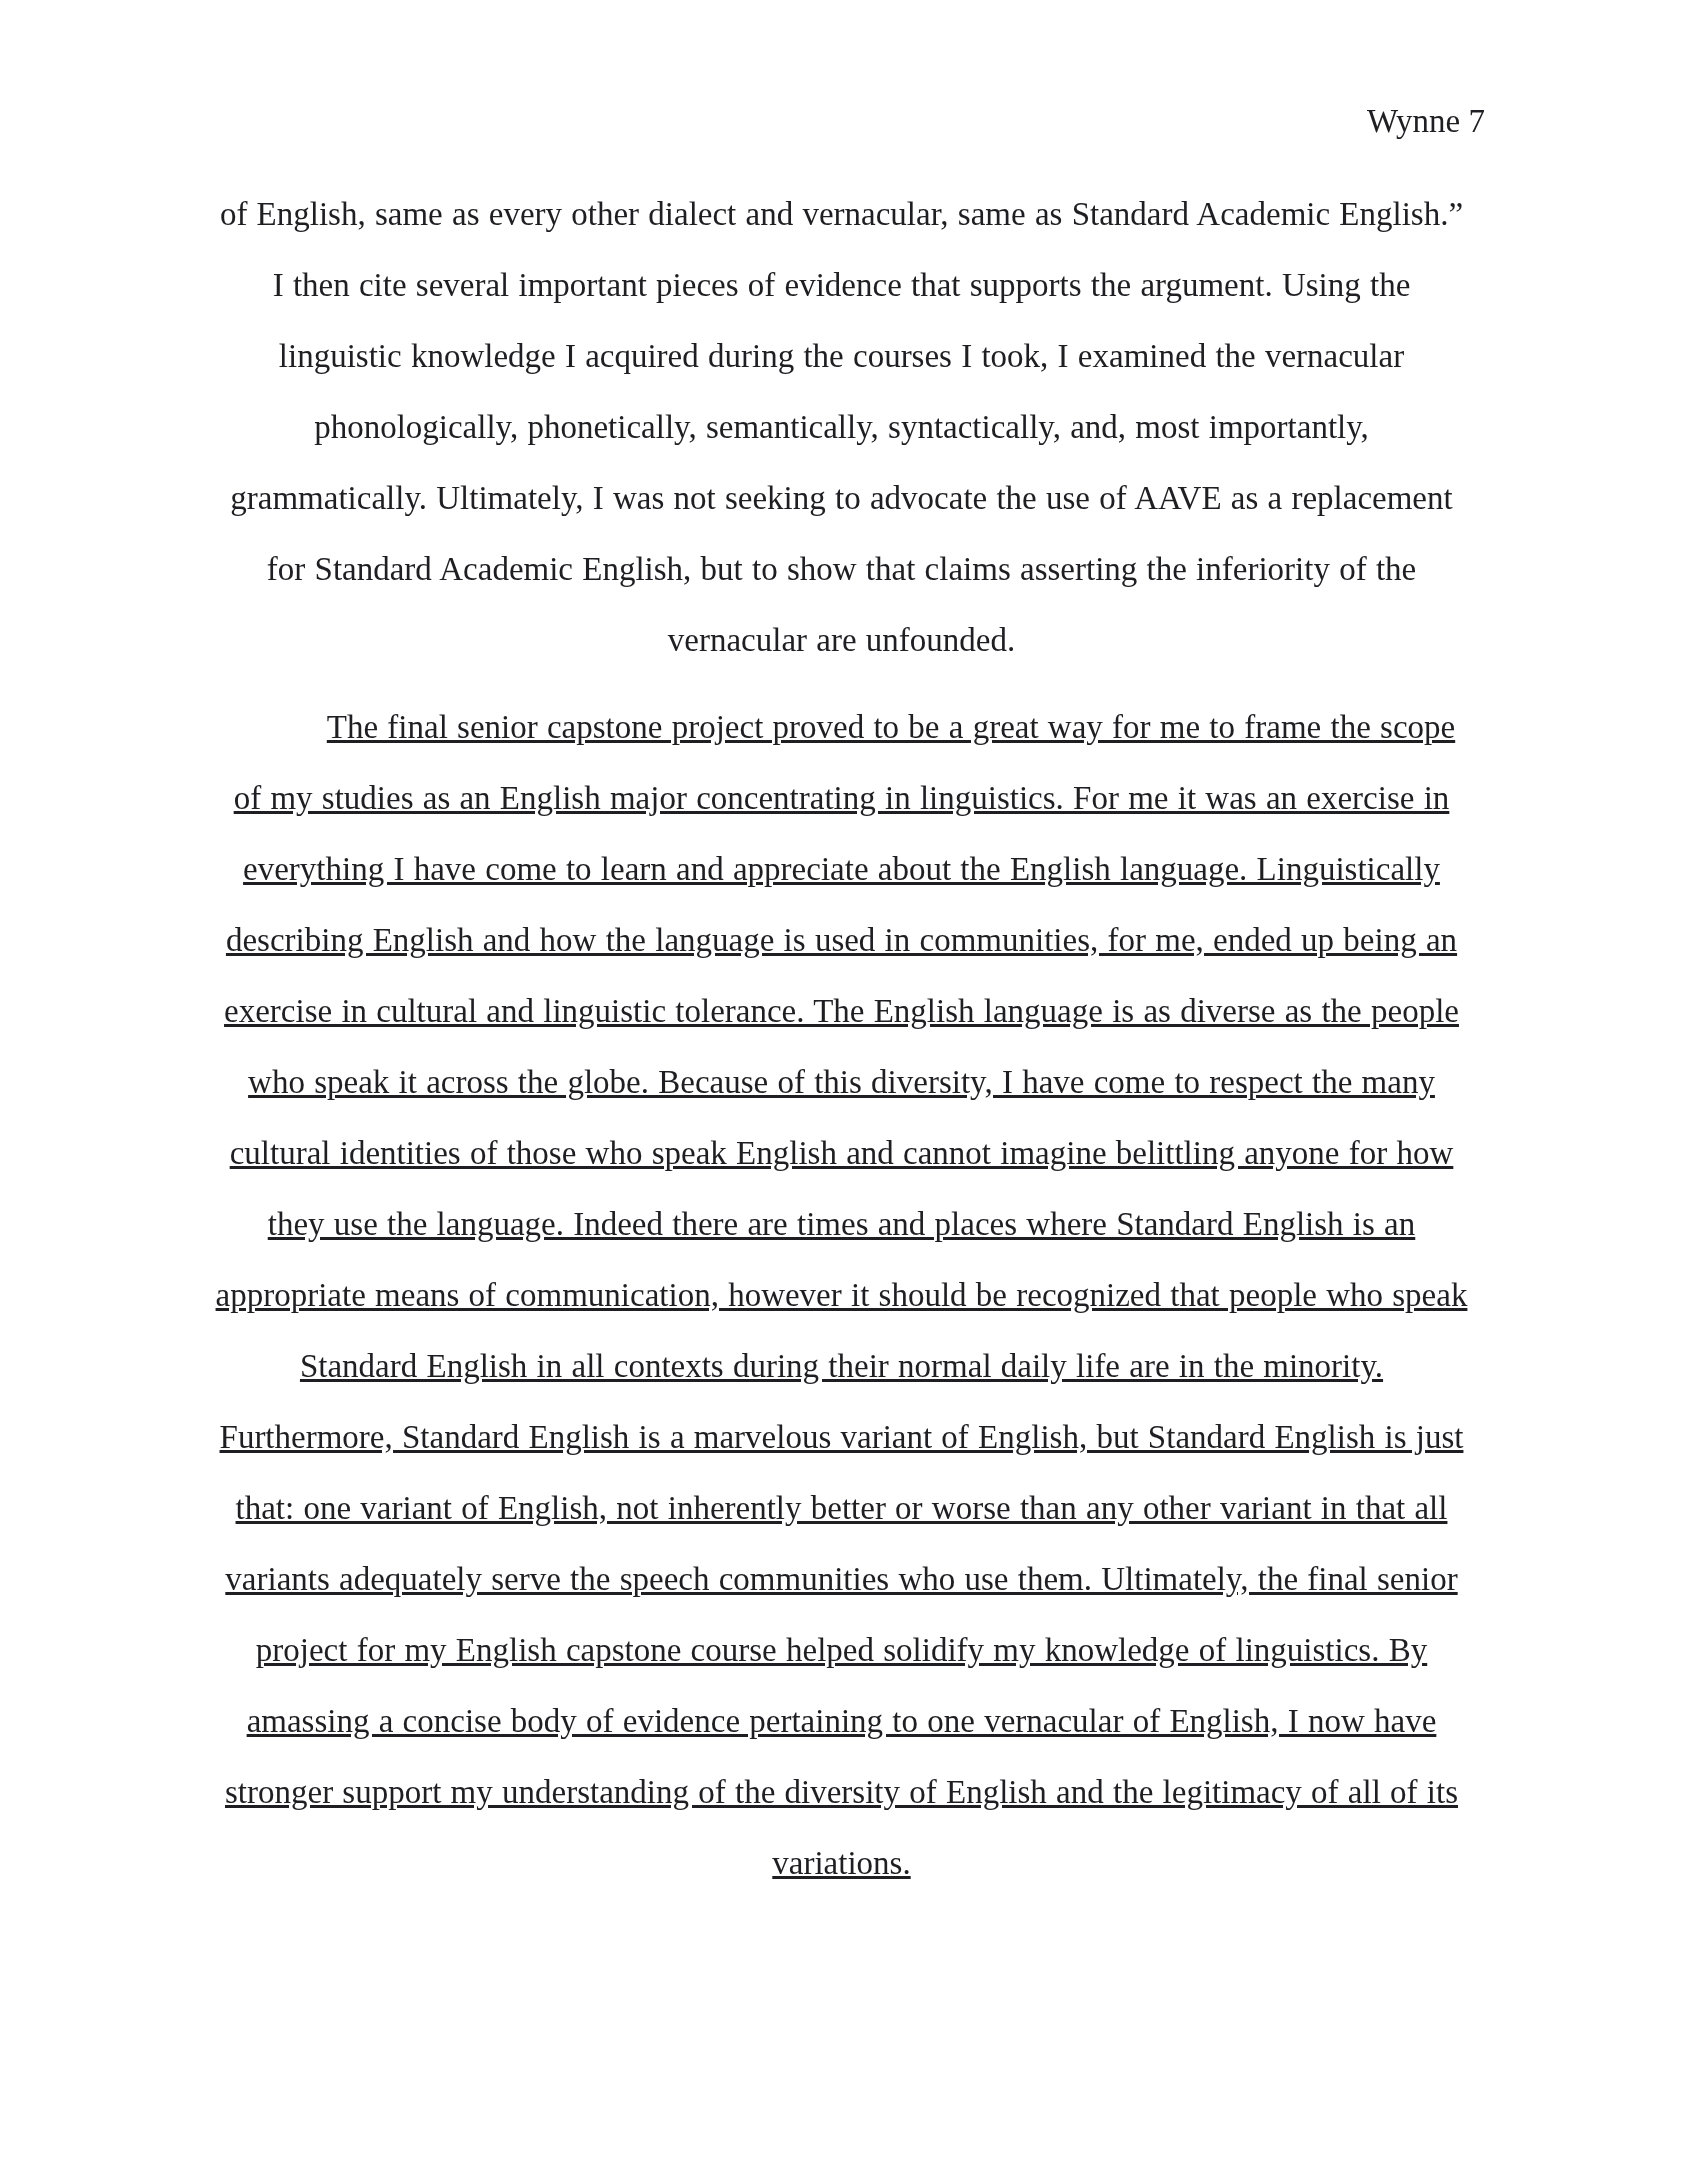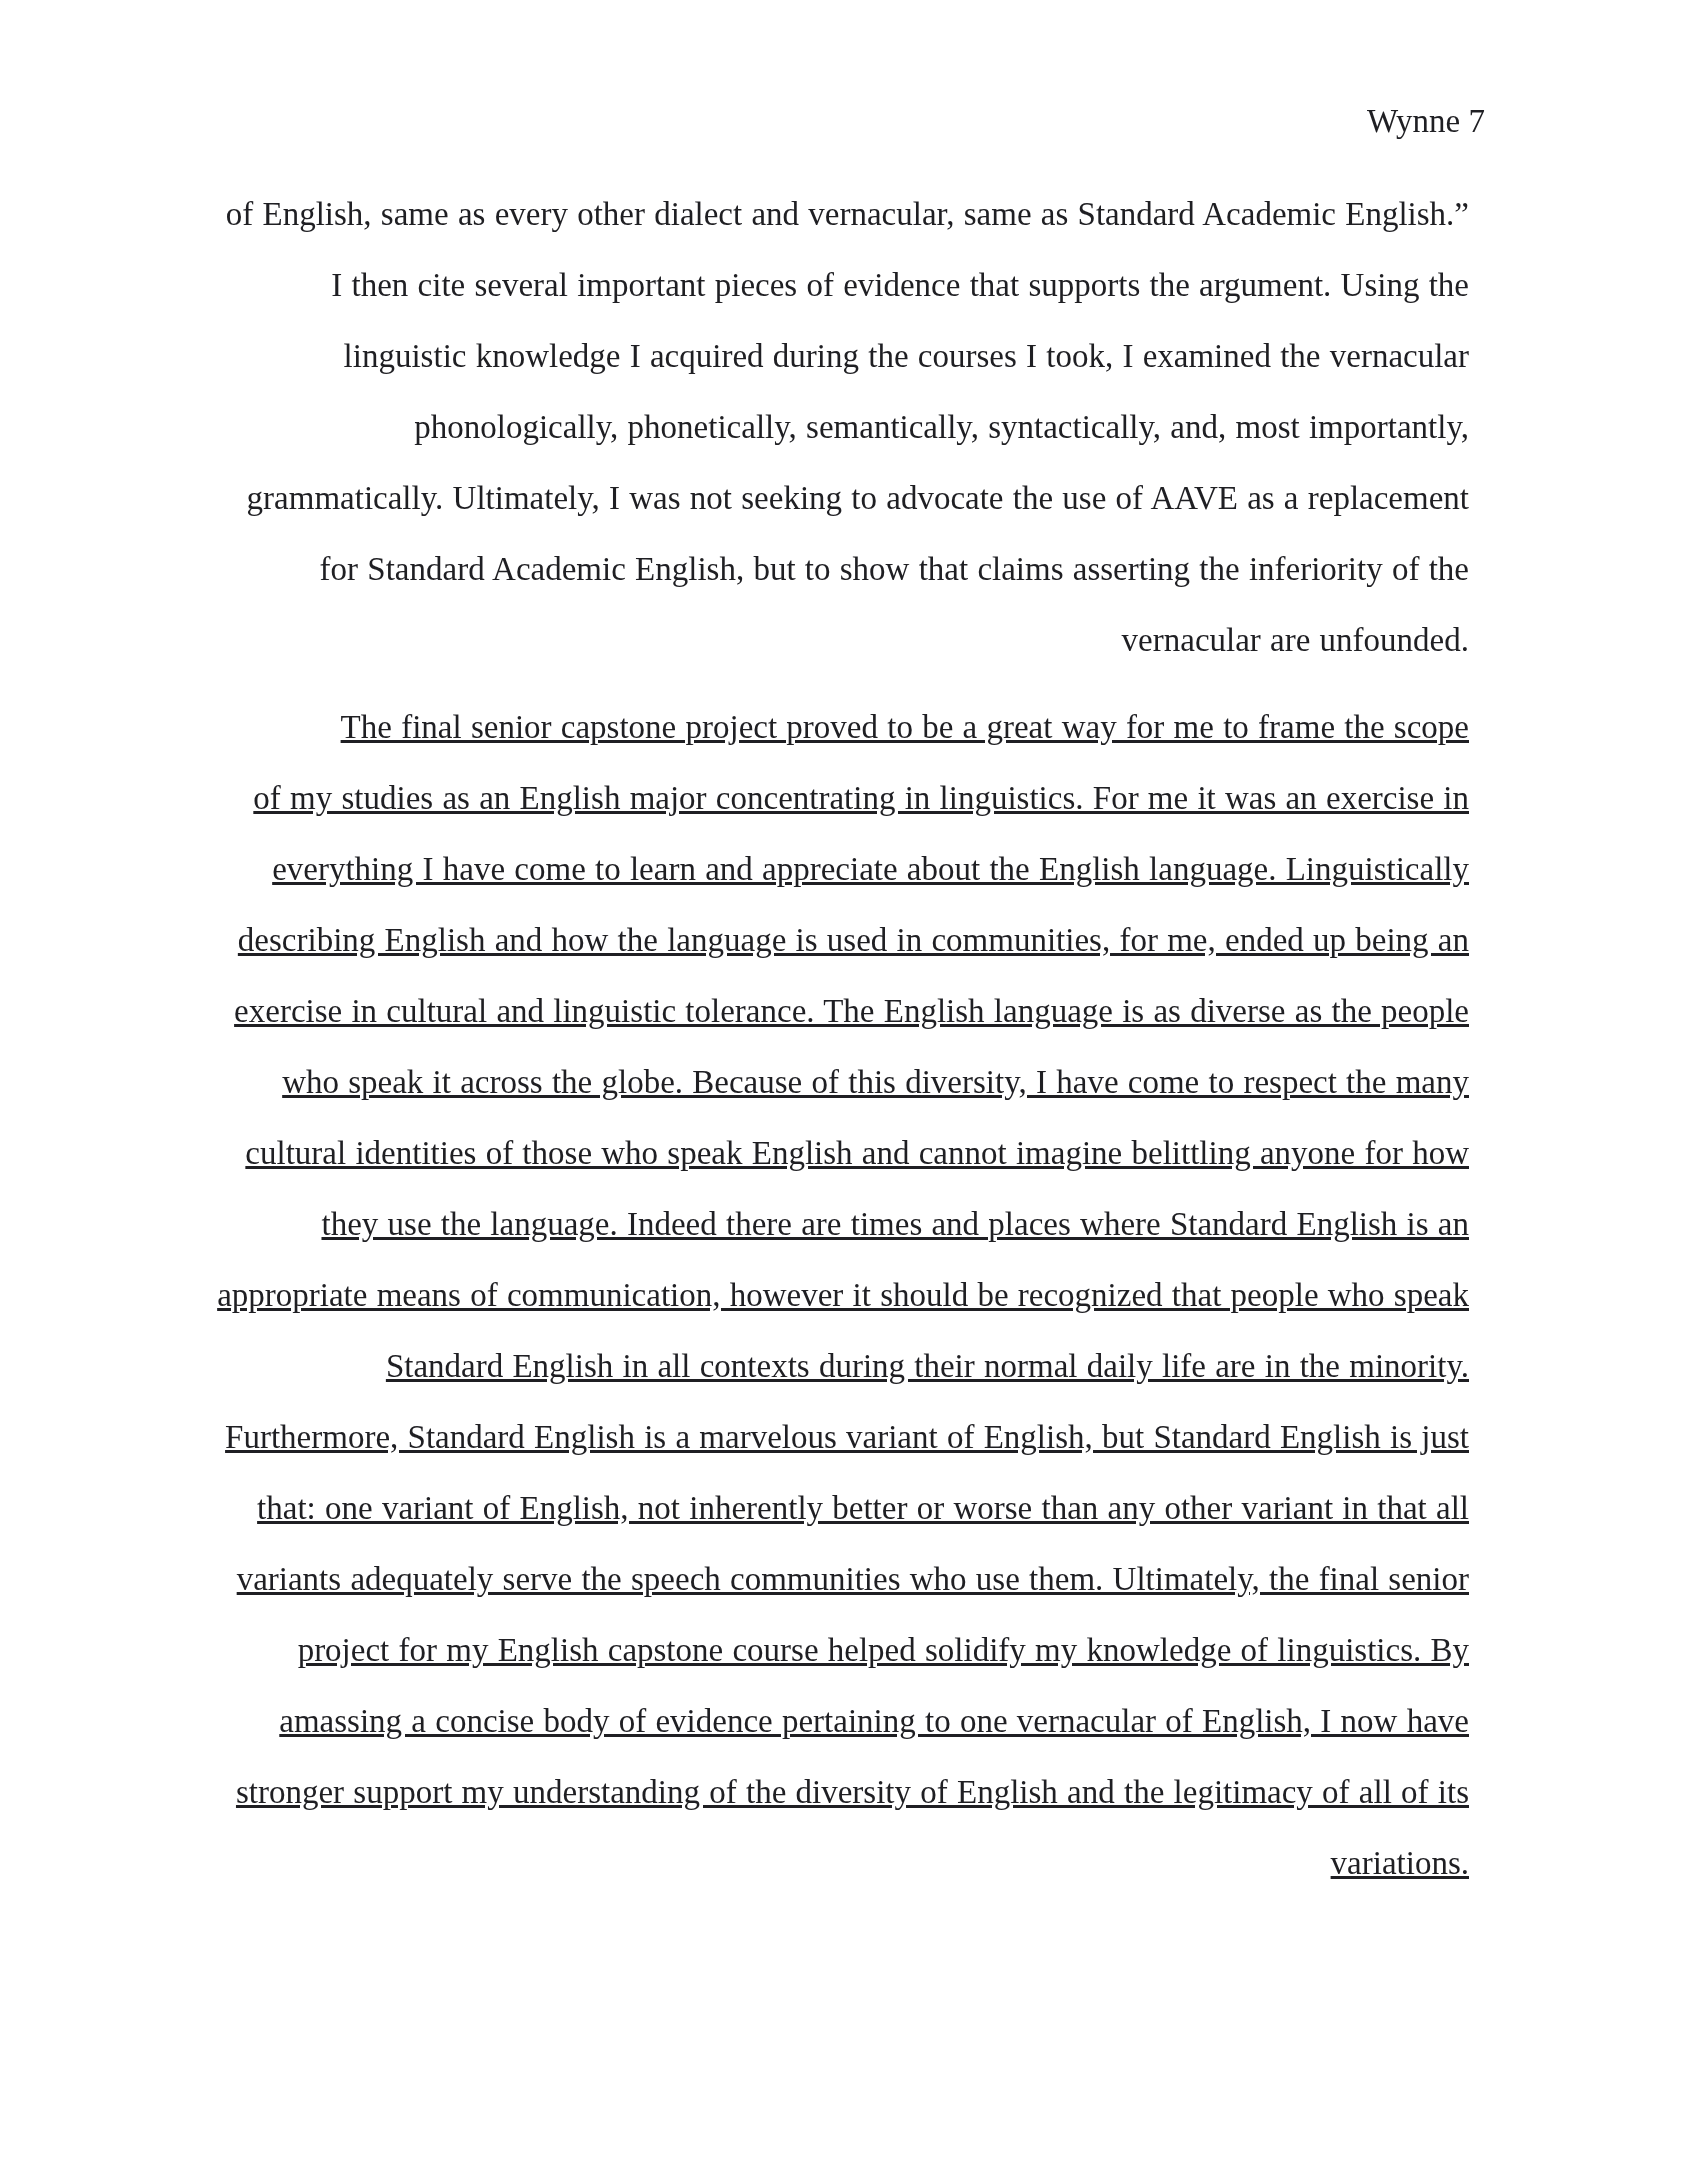--- a/index.html
+++ b/index.html
@@ -25,21 +25,21 @@
     text-align: right;
     line-height: 44px;
     height: 44px;
     margin-bottom: 36px;
   }
   
   .body-text p {
     margin: 16px;
     padding: 0;
     line-height: 71px;
-    text-align: right;
+    text-align: center;
     word-spacing: 1px;
   }
   .body-text p.indented {
     text-indent: 99px; 
     text-decoration: underline;
   }
 </style>
 </head>
 <body>
 

